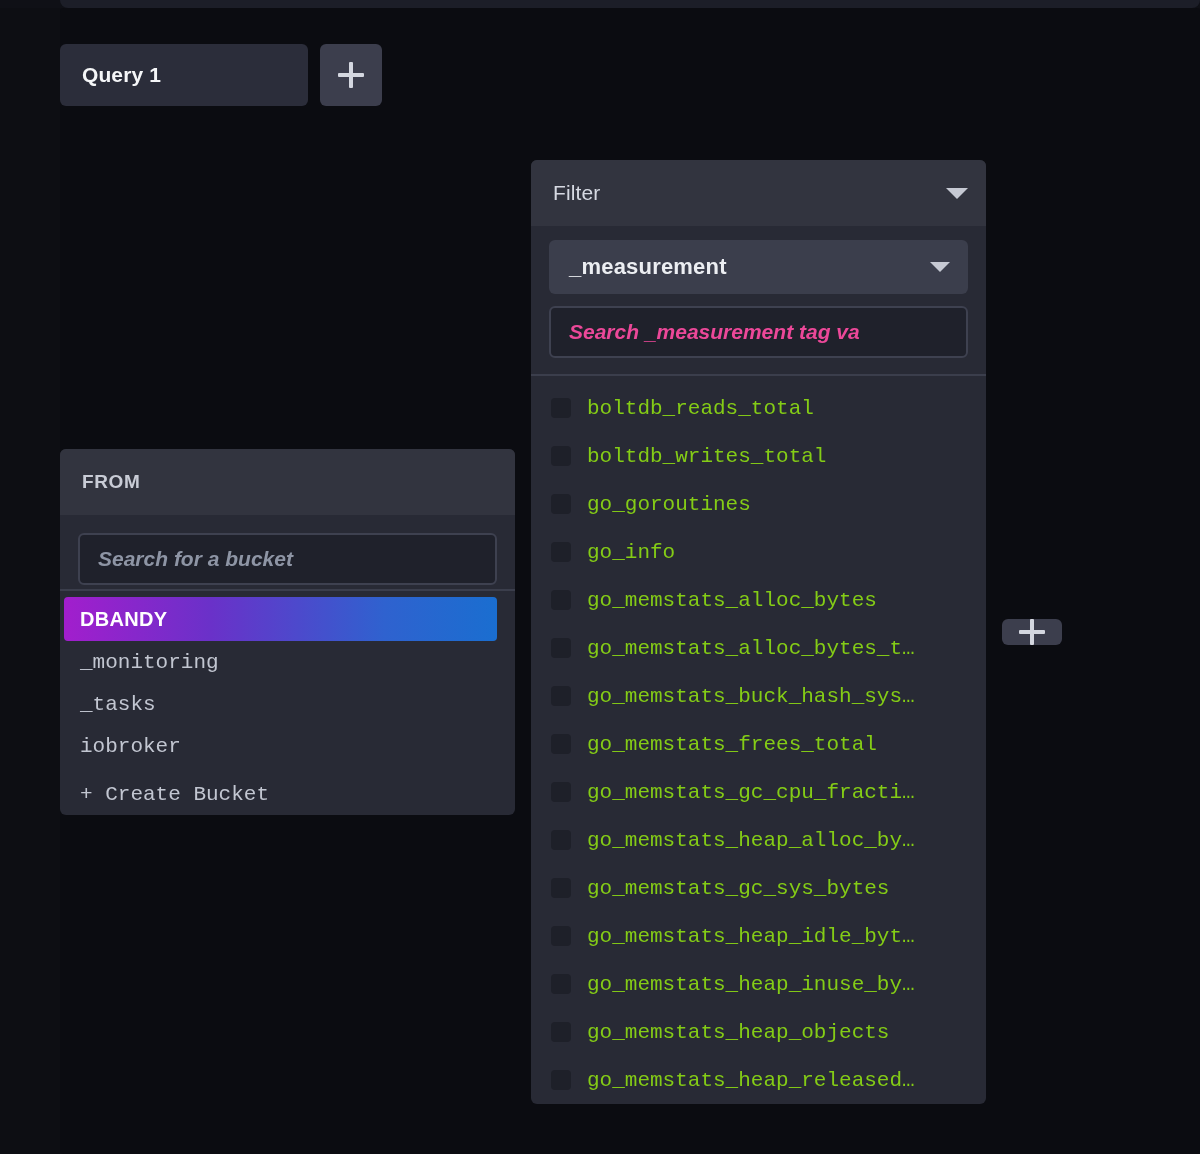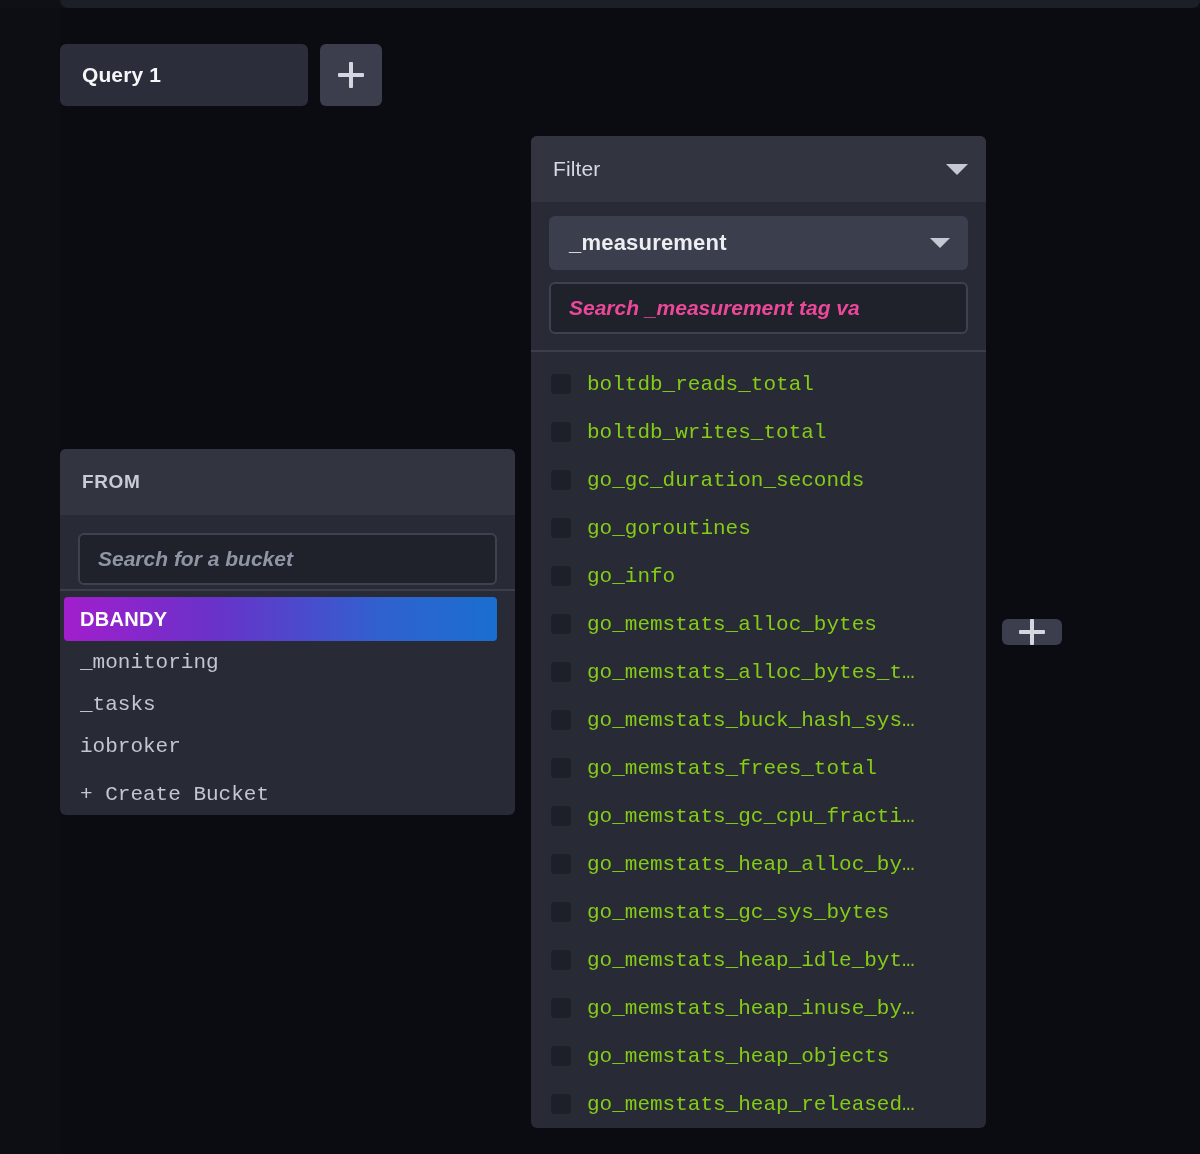--- a/index.html
+++ b/index.html
@@ -366,24 +366,20 @@
       <div class="measure-item">
         <span class="checkbox"></span>
         <span class="measure-label">boltdb_reads_total</span>
       </div>
       <div class="measure-item">
         <span class="checkbox"></span>
         <span class="measure-label">boltdb_writes_total</span>
       </div>
       <div class="measure-item">
         <span class="checkbox"></span>
-        <span class="measure-label">go_gc_duration_seconds</span>
-      </div>
-      <div class="measure-item">
-        <span class="checkbox"></span>
         <span class="measure-label">go_goroutines</span>
       </div>
       <div class="measure-item">
         <span class="checkbox"></span>
         <span class="measure-label">go_info</span>
       </div>
       <div class="measure-item">
         <span class="checkbox"></span>
         <span class="measure-label">go_memstats_alloc_bytes</span>
       </div>

